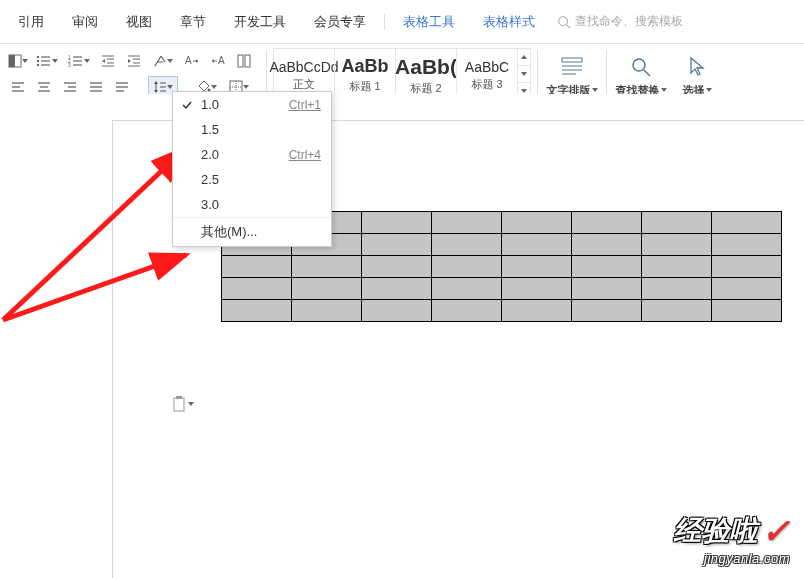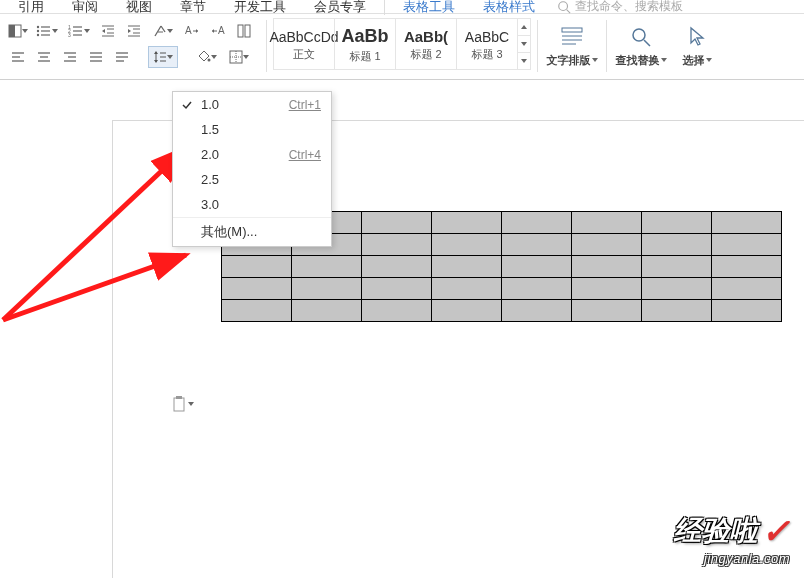--- a/index.html
+++ b/index.html
@@ -11,21 +11,21 @@
       height: 578px;
       overflow: hidden;
       position: relative;
     }
     .menubar {
       display: flex;
       align-items: center;
       padding: 4px 0 4px 4px;
       border-bottom: 1px solid #e0e0e0;
       gap: 0;
-      height: 14px;
+      height: 44px;
     }
     .menu-item {
       padding: 3px 14px;
       color: #333;
       font-size: 13px;
       cursor: pointer;
     }
     .menu-item.blue { color: #3a7acc; }
     .menu-sep {
       width: 1px;
@@ -101,21 +101,21 @@
       margin-left: -1px;
       cursor: pointer;
     }
     .style-item:first-child { margin-left: 0; }
     .style-preview {
       font-size: 14px;
       color: #333;
       padding-top: 4px;
     }
     .style-preview.bold { font-weight: bold; font-size: 18px; }
-    .style-preview.h2 { font-weight: bold; font-size: 15px; text-align: center; }
+    .style-preview.h2 { font-weight: bold; font-size: 21px; text-align: center; }
     .style-preview.h3 { font-size: 14px; }
     .style-label {
       font-size: 11px;
       color: #555;
       padding: 2px 0;
     }
     .gallery-arrows {
       display: flex;
       flex-direction: column;
       border: 1px solid #e5e5e5;

